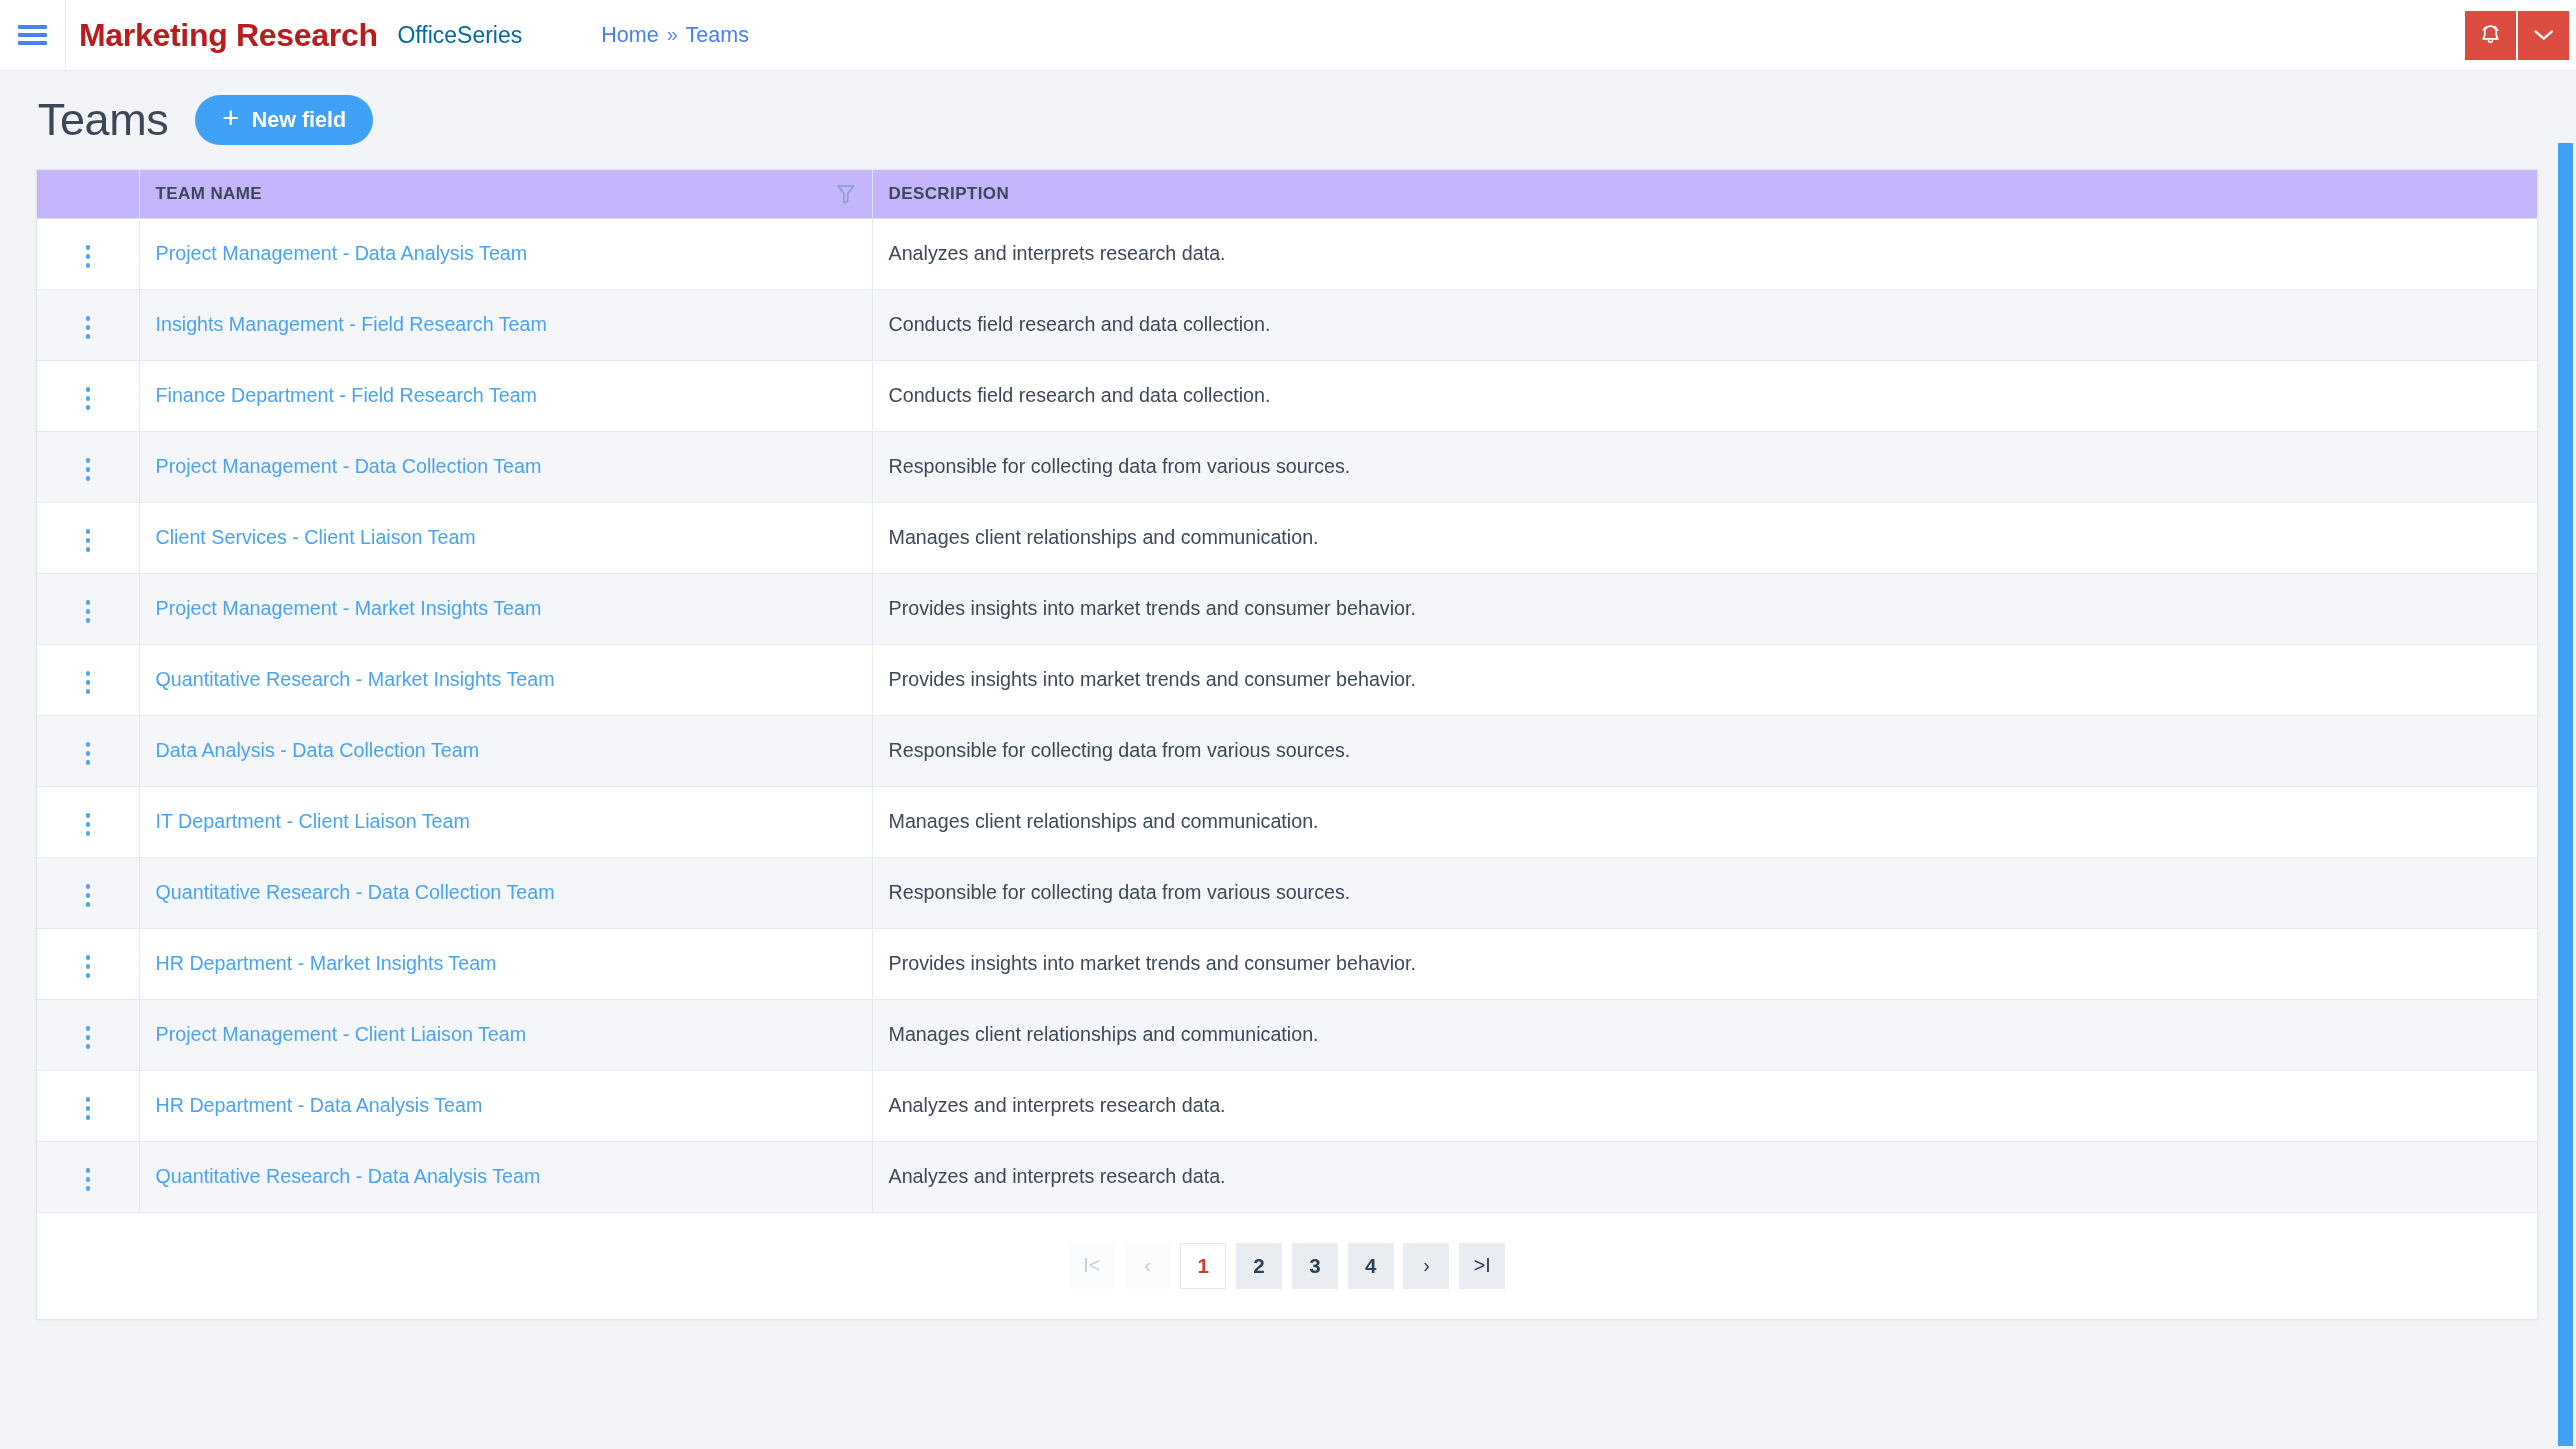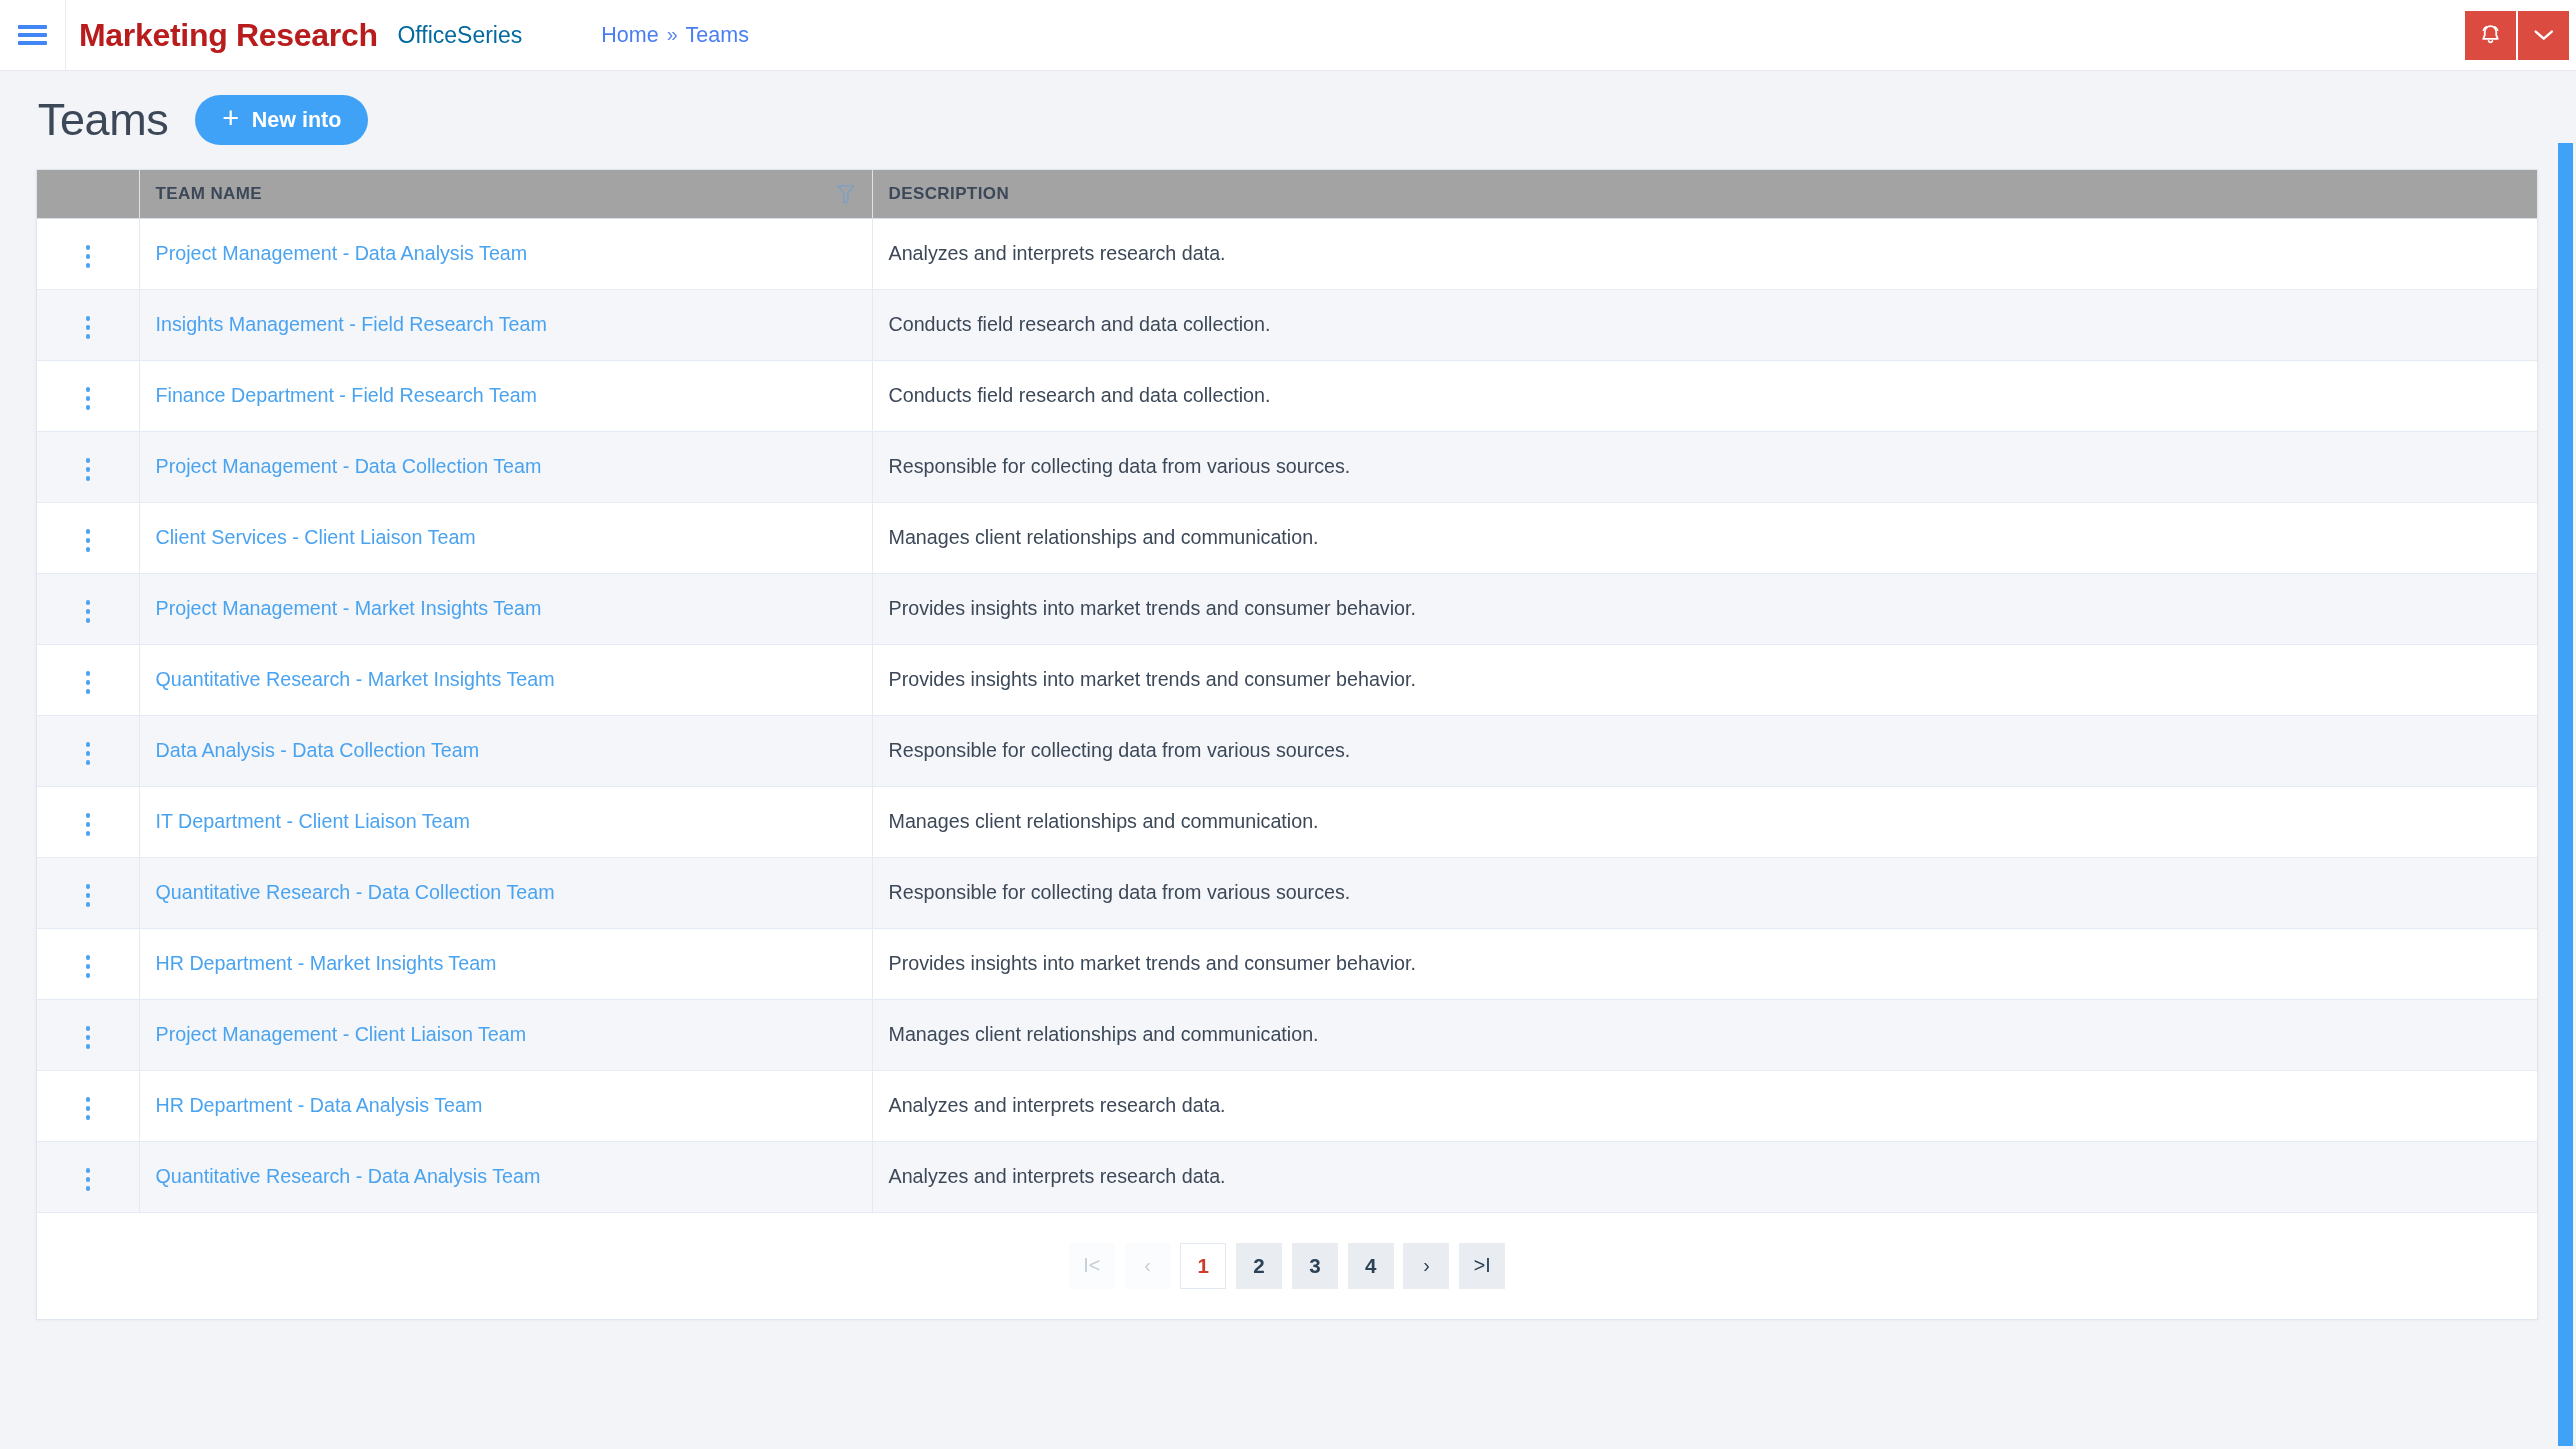--- a/index.html
+++ b/index.html
@@ -117,21 +117,21 @@
   
   .card {
     background: #ffffff;
     border: 0.9px solid #dfe6ee;
     box-shadow: 0 0.9px 2.7px rgba(120,140,170,0.13);
     width: 2502px;
   }
   table { border-collapse: collapse; width: 100%; table-layout: fixed; }
 
   thead th {
-    background: #a3a3a3;
+    background: #c4b5fd;
     height: 48px;
     font-size: 17px;
     color: #3c4858;
     font-weight: bold;
     letter-spacing: 0.4px;
     text-align: left;
     border-right: 0.9px solid #dbe3ec;
     border-bottom: 0.9px solid #d7dfe8;
     padding: 0 16px;
     vertical-align: middle;
@@ -253,21 +253,21 @@
     </button>
   </div>
 </div>
 
 <div class="page">
 
   <div class="page-head">
     <div class="page-title">Teams</div>
     <button class="new-btn">
       <span class="plus-ic">+</span>
-      <span>New into</span>
+      <span>New field</span>
     </button>
   </div>
 
   <div class="card">
     <table>
       <thead>
         <tr>
           <th class="col-menu"></th>
           <th class="col-name">
             <div class="th-inner">

